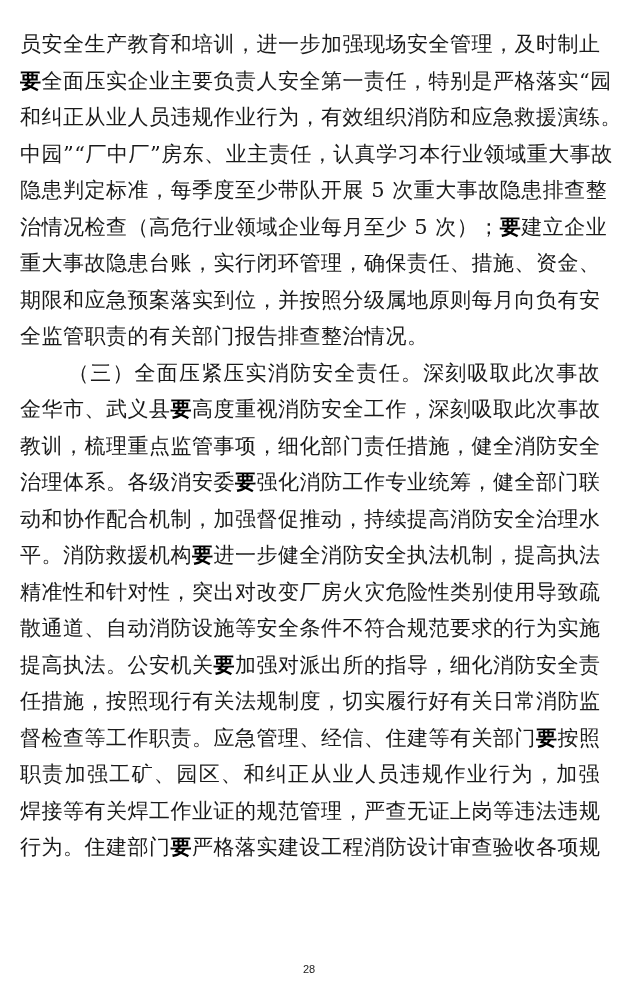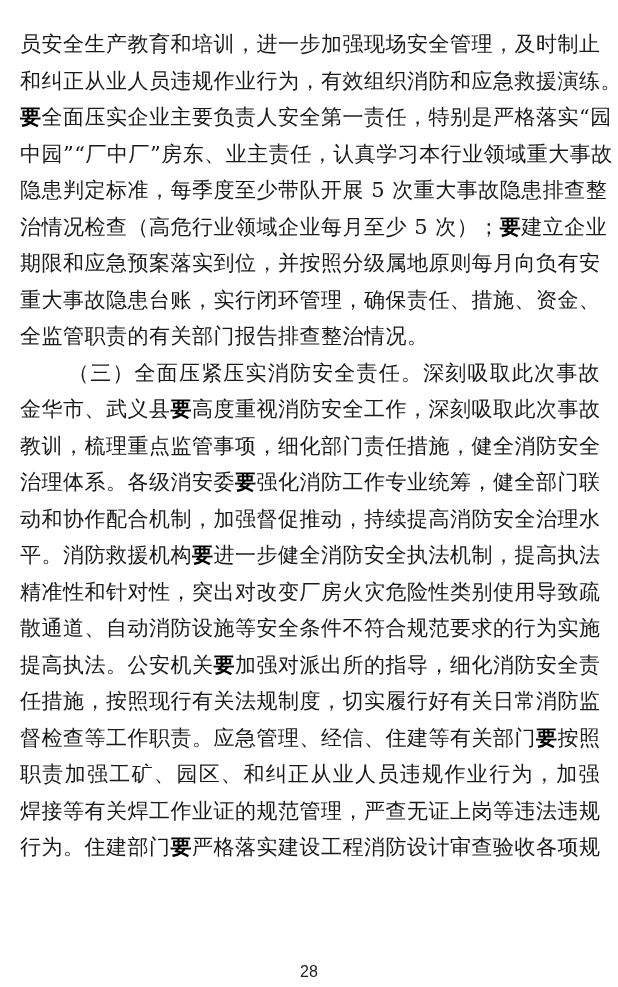--- a/index.html
+++ b/index.html
@@ -47,37 +47,37 @@
       font-weight: bold;
       color: #000000;
     }
     .page-number {
       position: absolute;
       left: 0;
       width: 618px;
       top: 963px;
       text-align: center;
       font-family: "Liberation Sans", "DejaVu Sans", sans-serif;
-      font-size: 16px;
+      font-size: 11px;
       color: #222222;
     }
   </style>
 </head>
 <body>
 
 <div class="page">
   <div class="body-text" id="body-text">
       <div class="line"><span>员安全生产教育和培训，进一步加强现场安全管理，及时制止</span></div>
+      <div class="line"><span class="em">要</span><span>全面压实企业主要负责人安全第一责任，特别是严格落实“园</span></div>
       <div class="line"><span>和纠正从业人员违规作业行为，有效组织消防和应急救援演练。</span></div>
-      <div class="line"><span class="em">要</span><span>全面压实企业主要负责人安全第一责任，特别是严格落实“园</span></div>
       <div class="line"><span>中园”“厂中厂”房东、业主责任，认真学习本行业领域重大事故</span></div>
       <div class="line"><span>隐患判定标准，每季度至少带队开展 5 次重大事故隐患排查整</span></div>
       <div class="line"><span>治情况检查（高危行业领域企业每月至少 5 次）；</span><span class="em">要</span><span>建立企业</span></div>
+      <div class="line"><span>重大事故隐患台账，实行闭环管理，确保责任、措施、资金、</span></div>
       <div class="line"><span>期限和应急预案落实到位，并按照分级属地原则每月向负有安</span></div>
-      <div class="line"><span>重大事故隐患台账，实行闭环管理，确保责任、措施、资金、</span></div>
       <div class="line last"><span>全监管职责的有关部门报告排查整治情况。</span></div>
       <div class="line indent"><span>（三）全面压紧压实消防安全责任。深刻吸取此次事故</span></div>
       <div class="line"><span>金华市、武义县</span><span class="em">要</span><span>高度重视消防安全工作，深刻吸取此次事故</span></div>
       <div class="line"><span>教训，梳理重点监管事项，细化部门责任措施，健全消防安全</span></div>
       <div class="line"><span>治理体系。各级消安委</span><span class="em">要</span><span>强化消防工作专业统筹，健全部门联</span></div>
       <div class="line"><span>动和协作配合机制，加强督促推动，持续提高消防安全治理水</span></div>
       <div class="line"><span>平。消防救援机构</span><span class="em">要</span><span>进一步健全消防安全执法机制，提高执法</span></div>
       <div class="line"><span>精准性和针对性，突出对改变厂房火灾危险性类别使用导致疏</span></div>
       <div class="line"><span>散通道、自动消防设施等安全条件不符合规范要求的行为实施</span></div>
       <div class="line"><span>提高执法。公安机关</span><span class="em">要</span><span>加强对派出所的指导，细化消防安全责</span></div>

